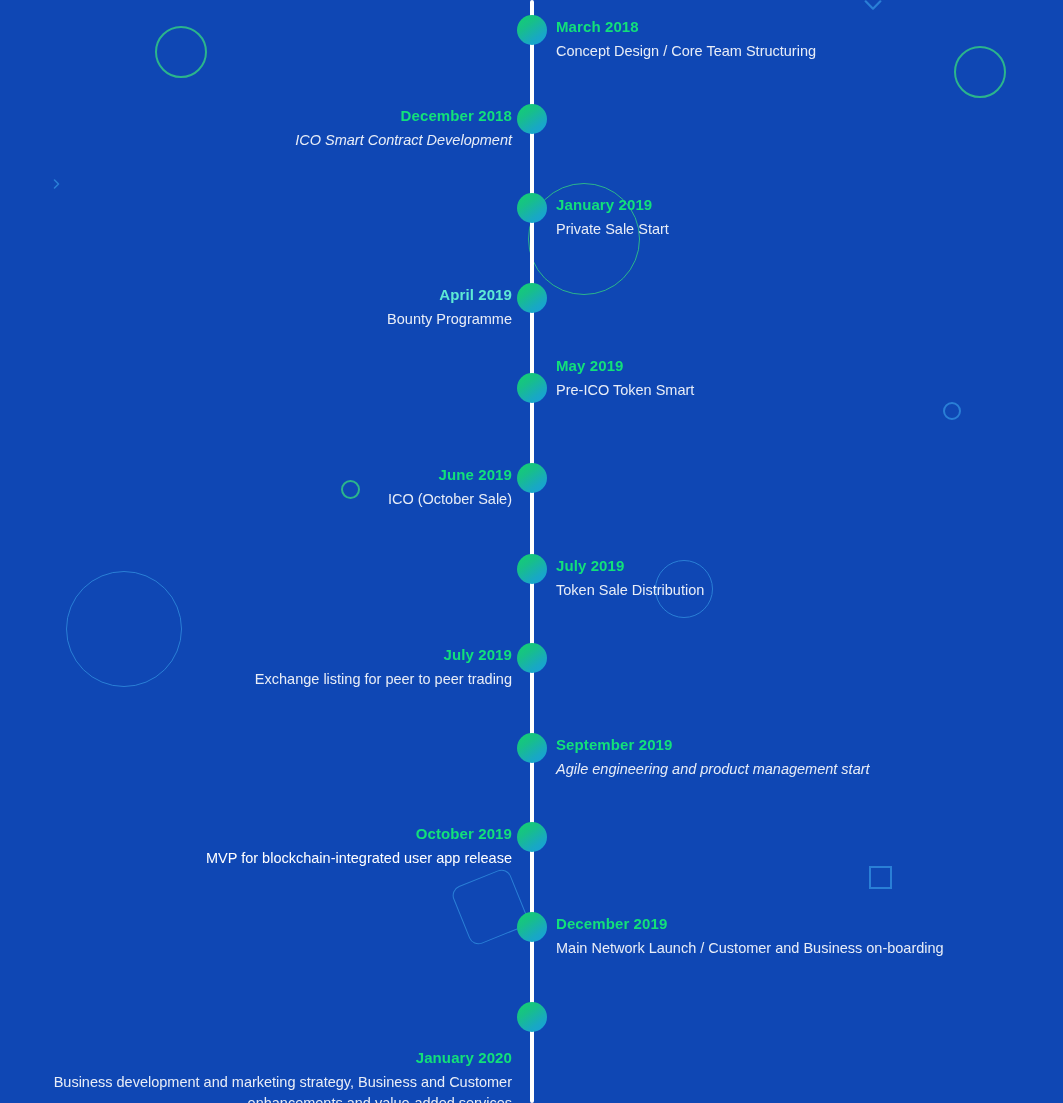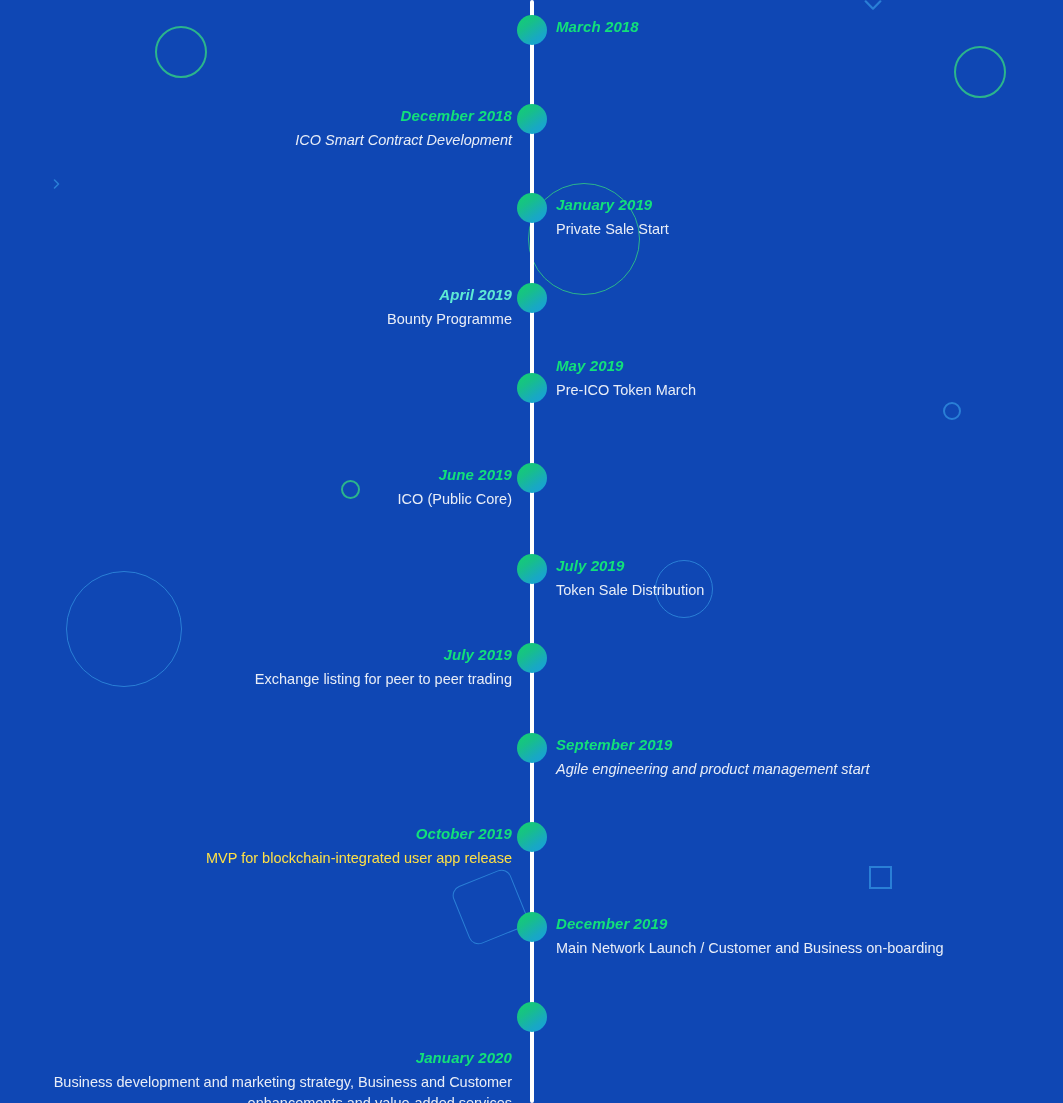--- a/index.html
+++ b/index.html
@@ -73,21 +73,20 @@
     text-align: right;
   }
   .date {
     font-size: 15px;
     font-weight: bold;
     color: #12e07a;
     letter-spacing: 0.1px;
     line-height: 19px;
     margin: 0;
     white-space: nowrap;
-    font-style: italic;
   }
   .txt.left .date { white-space: nowrap; }
   .desc {
     font-size: 14.5px;
     font-weight: 400;
     color: #e8edf7;
     line-height: 21px;
     margin: 5px 0 0 0;
   }
 </style>
@@ -114,20 +113,21 @@
         </svg></div>
     </div>
 
   <div id="spine" style="background: rgb(255, 255, 255);"></div>
 
   <div id="items-layer">
       <div class="item" style="top: 0px;">
         <div class="dot" style="top: 15px; background: linear-gradient(145deg, rgb(18, 210, 110) 0%, rgb(23, 192, 136) 34%, rgb(24, 168, 196) 72%, rgb(23, 160, 221) 100%);"></div>
         <div class="txt right" style="top: 17px;">
           <p class="date" style="color: rgb(18, 224, 122);">March 2018</p>
+          <p class="desc" style="color: rgb(232, 237, 247);">Concept Design / Core Team Structuring</p>
         </div>
       </div>
       <div class="item" style="top: 0px;">
         <div class="dot" style="top: 104px; background: linear-gradient(145deg, rgb(18, 210, 110) 0%, rgb(23, 192, 136) 34%, rgb(24, 168, 196) 72%, rgb(23, 160, 221) 100%);"></div>
         <div class="txt left" style="top: 106px;">
           <p class="date" style="color: rgb(18, 224, 122);">December 2018</p>
           <p class="desc" style="color: rgb(232, 237, 247); font-style: italic;">ICO Smart Contract Development</p>
         </div>
       </div>
       <div class="item" style="top: 0px;">
@@ -141,28 +141,28 @@
         <div class="dot" style="top: 283px; background: linear-gradient(145deg, rgb(18, 210, 110) 0%, rgb(23, 192, 136) 34%, rgb(24, 168, 196) 72%, rgb(23, 160, 221) 100%);"></div>
         <div class="txt left" style="top: 285px;">
           <p class="date" style="color: #5eead4;">April 2019</p>
           <p class="desc" style="color: rgb(232, 237, 247);">Bounty Programme</p>
         </div>
       </div>
       <div class="item" style="top: 0px;">
         <div class="dot" style="top: 373px; background: linear-gradient(145deg, rgb(18, 210, 110) 0%, rgb(23, 192, 136) 34%, rgb(24, 168, 196) 72%, rgb(23, 160, 221) 100%);"></div>
         <div class="txt right" style="top: 356px;">
           <p class="date" style="color: rgb(18, 224, 122);">May 2019</p>
-          <p class="desc" style="color: rgb(232, 237, 247);">Pre-ICO Token March</p>
+          <p class="desc" style="color: rgb(232, 237, 247);">Pre-ICO Token Smart</p>
         </div>
       </div>
       <div class="item" style="top: 0px;">
         <div class="dot" style="top: 463px; background: linear-gradient(145deg, rgb(18, 210, 110) 0%, rgb(23, 192, 136) 34%, rgb(24, 168, 196) 72%, rgb(23, 160, 221) 100%);"></div>
         <div class="txt left" style="top: 465px;">
           <p class="date" style="color: rgb(18, 224, 122);">June 2019</p>
-          <p class="desc" style="color: rgb(232, 237, 247);">ICO (Public Core)</p>
+          <p class="desc" style="color: rgb(232, 237, 247);">ICO (October Sale)</p>
         </div>
       </div>
       <div class="item" style="top: 0px;">
         <div class="dot" style="top: 554px; background: linear-gradient(145deg, rgb(18, 210, 110) 0%, rgb(23, 192, 136) 34%, rgb(24, 168, 196) 72%, rgb(23, 160, 221) 100%);"></div>
         <div class="txt right" style="top: 556px;">
           <p class="date" style="color: rgb(18, 224, 122);">July 2019</p>
           <p class="desc" style="color: rgb(232, 237, 247);">Token Sale Distribution</p>
         </div>
       </div>
       <div class="item" style="top: 0px;">
@@ -176,21 +176,21 @@
         <div class="dot" style="top: 733px; background: linear-gradient(145deg, rgb(18, 210, 110) 0%, rgb(23, 192, 136) 34%, rgb(24, 168, 196) 72%, rgb(23, 160, 221) 100%);"></div>
         <div class="txt right" style="top: 735px;">
           <p class="date" style="color: rgb(18, 224, 122);">September 2019</p>
           <p class="desc" style="color: rgb(232, 237, 247); font-style: italic;">Agile engineering and product management start</p>
         </div>
       </div>
       <div class="item" style="top: 0px;">
         <div class="dot" style="top: 822px; background: linear-gradient(145deg, rgb(18, 210, 110) 0%, rgb(23, 192, 136) 34%, rgb(24, 168, 196) 72%, rgb(23, 160, 221) 100%);"></div>
         <div class="txt left" style="top: 824px;">
           <p class="date" style="color: rgb(18, 224, 122);">October 2019</p>
-          <p class="desc" style="color: #fde047;">MVP for blockchain-integrated user app release</p>
+          <p class="desc" style="color: #ffffff;">MVP for blockchain-integrated user app release</p>
         </div>
       </div>
       <div class="item" style="top: 0px;">
         <div class="dot" style="top: 912px; background: linear-gradient(145deg, rgb(18, 210, 110) 0%, rgb(23, 192, 136) 34%, rgb(24, 168, 196) 72%, rgb(23, 160, 221) 100%);"></div>
         <div class="txt right" style="top: 914px;">
           <p class="date" style="color: rgb(18, 224, 122);">December 2019</p>
           <p class="desc" style="color: rgb(232, 237, 247);">Main Network Launch / Customer and Business on-boarding</p>
         </div>
       </div>
       <div class="item" style="top: 0px;">

